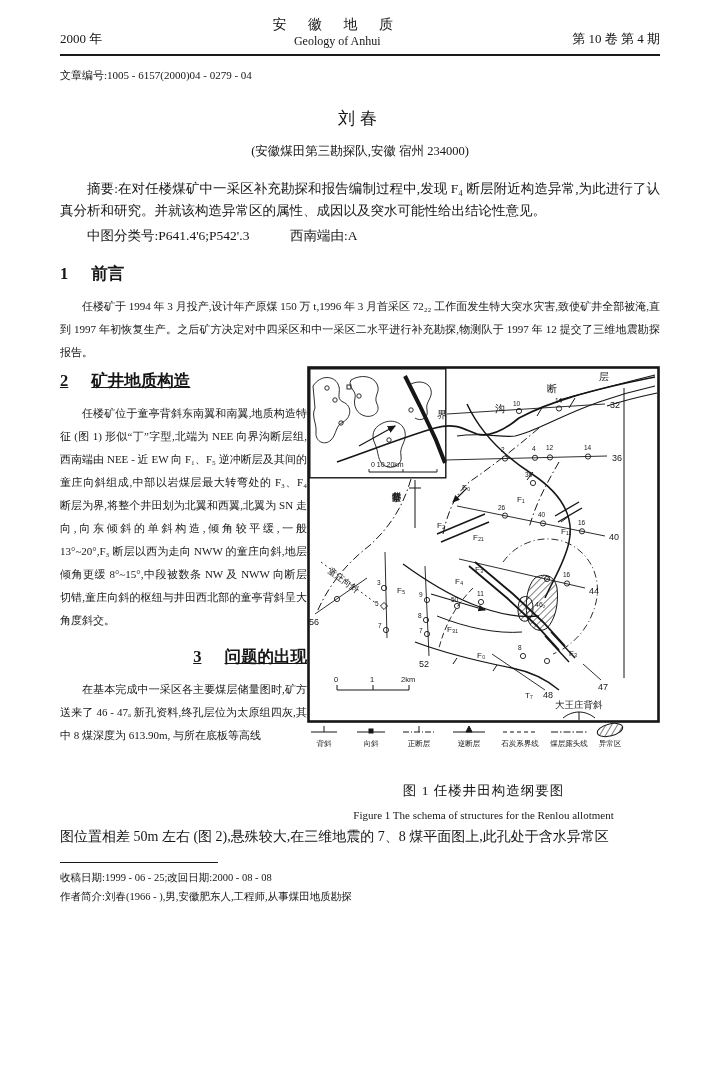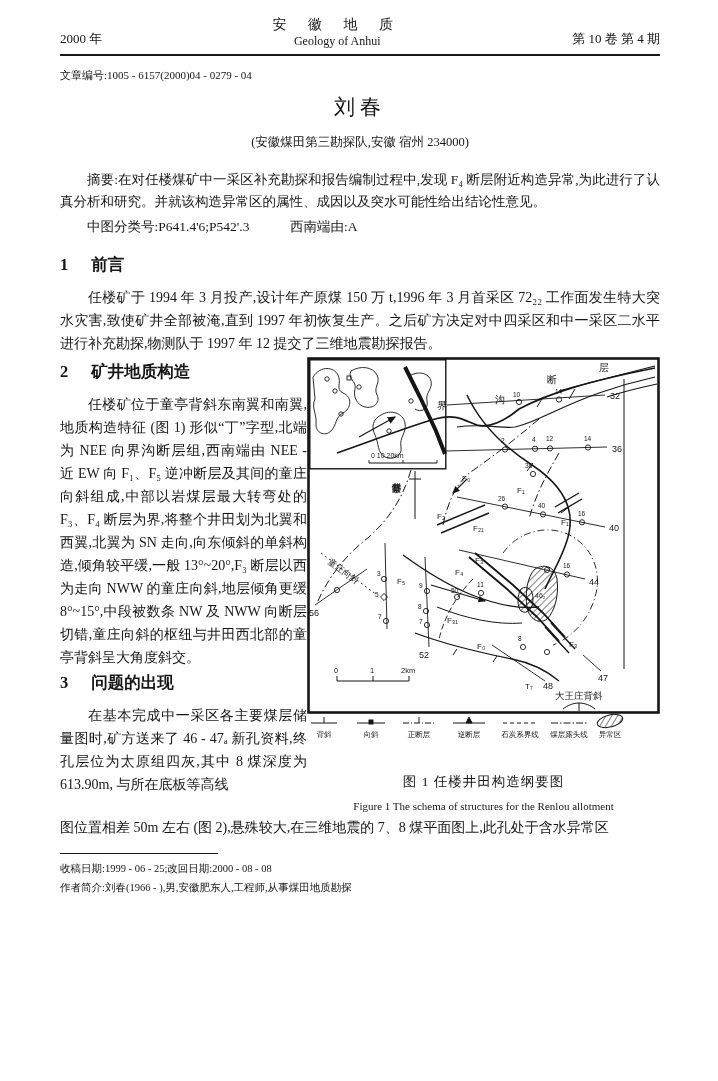--- a/index.html
+++ b/index.html
@@ -10,35 +10,35 @@
   }
   
   .jheader{display:flex;align-items:flex-end;justify-content:space-between;padding-bottom:5px;border-bottom:2px solid #1a1a1a;}
   .jh-year,.jh-issue{font-size:13px;padding-bottom:1px;}
   .jh-center{text-align:center;line-height:1.25;}
   .jh-cn{font-size:14px;letter-spacing:9px;}
   .jh-en{font-size:12px;}
   .article-no{font-size:11px;margin-top:12px;}
   
   .title{margin-top:26px;text-align:center;font-size:27px;letter-spacing:3px;font-weight:500;}
-  .author{margin-top:10px;text-align:center;font-size:21px;letter-spacing:5px;}
+  .author{margin-top:24px;text-align:center;font-size:17px;letter-spacing:5px;}
   .affil{margin-top:13px;text-align:center;font-size:12.5px;}
   
   .abstract{margin-top:18px;font-size:13.5px;line-height:1.68;text-align:justify;}
   .abstract p{margin:0;text-indent:2em;}
   .kwline,.clcline{font-size:13.5px;text-indent:2em;margin-top:4px;}
   .clc-gap{display:inline-block;width:3em;}
   
   .sec-h{font-size:16.5px;font-weight:bold;margin:18px 0 10px 0;font-family:"Liberation Sans","DejaVu Sans",sans-serif;}
   .sec-h .no{margin-right:1.4em;font-family:"Liberation Serif",serif;}
-  .para{font-size:14px;line-height:23px;text-align:justify;text-indent:2em;margin:0;}
+  .para{font-size:11px;line-height:23px;text-align:justify;text-indent:2em;margin:0;}
   .tworow{display:flex;margin-top:2px;}
   .colL{width:247px;flex:none;}
   .colR{width:353px;flex:none;margin-left:0;}
-  .colL .sec-h{margin-top:4px;}
+  .colL .sec-h{margin-top:4px;text-decoration:underline;}
   .overflow-line{font-size:14px;line-height:23px;margin-top:4px;text-align:justify;}
   
   .figwrap{width:353px;}
   .figcap-cn{margin-top:20px;text-align:center;font-size:13.5px;letter-spacing:1px;}
   .figcap-en{margin-top:9px;text-align:center;font-size:11px;font-family:"Liberation Serif",serif;}
   svg text{font-family:"Liberation Sans","DejaVu Sans",sans-serif;fill:#161616;}
   
   .fnrule{width:158px;border-top:1.3px solid #1a1a1a;margin-top:14px;}
   .footnotes{margin-top:6px;font-size:10.5px;line-height:1.8;}
   .footnotes div{white-space:nowrap;}
@@ -73,21 +73,21 @@
     <span class="no">1</span><span>前言</span>
   </div>
   <p class="para">任楼矿于 1994 年 3 月投产,设计年产原煤 150 万 t,1996 年 3 月首采区 72₂₂ 工作面发生特大突水灾害,致使矿井全部被淹,直到 1997 年初恢复生产。之后矿方决定对中四采区和中一采区二水平进行补充勘探,物测队于 1997 年 12 提交了三维地震勘探报告。</p>
 
   <div class="tworow">
     <div class="colL">
       <div class="sec-h">
         <span class="no">2</span><span>矿井地质构造</span>
       </div>
       <p class="para">任楼矿位于童亭背斜东南翼和南翼,地质构造特征 (图 1) 形似“丁”字型,北端为 NEE 向界沟断层组,西南端由 NEE - 近 EW 向 F₁、F₅ 逆冲断层及其间的童庄向斜组成,中部以岩煤层最大转弯处的 F₃、F₄ 断层为界,将整个井田划为北翼和西翼,北翼为 SN 走向,向东倾斜的单斜构造,倾角较平缓,一般 13°~20°,F₃ 断层以西为走向 NWW 的童庄向斜,地层倾角更缓 8°~15°,中段被数条 NW 及 NWW 向断层切错,童庄向斜的枢纽与井田西北部的童亭背斜呈大角度斜交。</p>
-      <div class="sec-h" style="margin-top:3px;">
+      <div class="sec-h" style="margin-top:14px;text-align:right;">
         <span class="no">3</span><span>问题的出现</span>
       </div>
       <p class="para">在基本完成中一采区各主要煤层储量图时,矿方送来了 46 - 47ₐ 新孔资料,终孔层位为太原组四灰,其中 8 煤深度为 613.90m, 与所在底板等高线</p>
     </div>
 
     <div class="colR">
       <div class="figwrap">
         <svg width="353" height="392" viewBox="0 0 353 392">
           <defs>
             <pattern id="hatch" width="5" height="5" patternTransform="rotate(45)" patternUnits="userSpaceOnUse">

